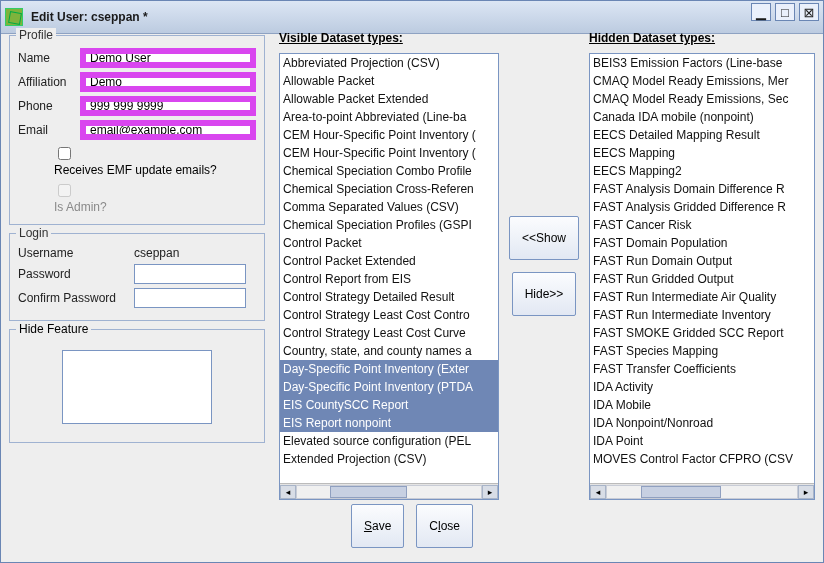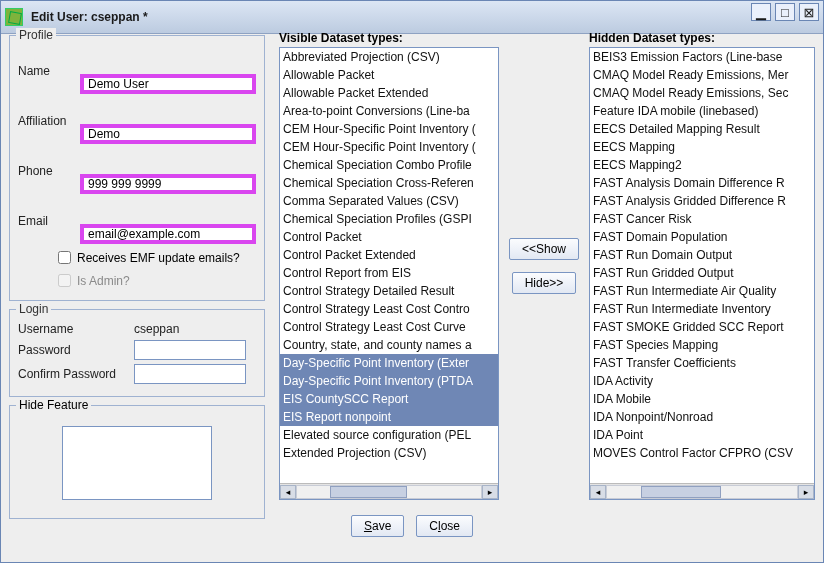--- a/index.html
+++ b/index.html
@@ -29,43 +29,43 @@
     border:1px solid #9fb2d1; margin:4px 0 8px 0; padding:8px 8px 8px 8px; position:relative;
   }
   .fieldset > .legend {
     position:absolute; top:-8px; left:6px; background:#eeeeee; padding:0 3px; color:#333;
   }
   .leftcol { position:absolute; left:0; top:0; width:256px;}
   .rightarea { position:absolute; left:270px; right:0; top:0; bottom:54px;}
   .row { display:flex; align-items:center; margin:4px 0;}
   .row label.fl { width:62px; color:#222;}
   .row input[type=text] {
-    flex:1; height:20px; border:4px solid #d946ef; background:#fff; padding:1px 4px; font-family:inherit; font-size:12px;margin-top:26px;
-  }
-  .chk { display:flex; align-items:center; margin:4px 0 2px 36px;}
+    flex:1; height:20px; border:6px solid #d946ef; background:#fff; padding:1px 4px; font-family:inherit; font-size:12px;
+  }
+  .chk { display:flex; align-items:flex-start; margin:4px 0 2px 36px;flex-direction:column;}
   .chk input { margin-right:6px;}
   .chk.disabled { color:#8a8a8a;}
   .loginrow { display:flex; align-items:center; margin:4px 0;}
   .loginrow label { width:116px; color:#222;}
   .loginrow .val { color:#222;}
   .loginrow input { width:112px; height:20px; border:1px solid #7a95c2; background:#fff;}
   .hidef { border:1px solid #9fb2d1; padding:20px 8px 10px 8px; margin-top:8px; position:relative;}
   .hidef .legend {position:absolute; top:-8px; left:6px; background:#eeeeee; padding:0 3px;}
   .hbox {
     width:150px; height:74px; border:1px solid #7a95c2; background:#fff; margin:0 auto 8px;
   }
   .btnrow { text-align:center;}
   button.swing {
     background:linear-gradient(to bottom,#fbfcfe,#e2e8f3); border:1px solid #7a95c2;
-    padding:3px 12px; font-family:inherit; font-size:12px; cursor:pointer; border-radius:2px;text-align:center;
+    padding:14px 12px; font-family:inherit; font-size:12px; cursor:pointer; border-radius:2px;text-align:center;
   }
   button.swing .ul { text-decoration:underline;}
   .lists { display:flex; height:100%; }
   .lcol { width:220px; display:flex; flex-direction:column;}
-  .lcol .lhdr { font-weight:bold; margin-bottom:2px;}
+  .lcol .lhdr { font-weight:bold; margin-bottom:8px;text-decoration:underline;}
   .listwrap {
     border:1px solid #7a95c2; background:#fff; flex:1; position:relative; overflow:hidden;
     display:flex; flex-direction:column;
   }
   .listinner { flex:1; overflow-y:scroll; overflow-x:hidden; position:relative;}
   .listitem {
     padding:1px 3px; white-space:nowrap; cursor:default; font-size:12px; color:#111; line-height:16px;
   }
   .listitem.sel { background:#6f87b5; color:#ffffff;}
   .hscroll { height:16px; background:#e4e4e4; border-top:1px solid #bbb; display:flex; align-items:center;}
@@ -153,21 +153,21 @@
     <div class="rightarea">
       <div class="lists">
 
         <div class="lcol" style="width:220px;">
           <div class="lhdr">Visible Dataset types:</div>
           <div class="listwrap">
             <div class="listinner" id="visible-list">
                 <div class="listitem">Abbreviated Projection (CSV)</div>
                 <div class="listitem">Allowable Packet</div>
                 <div class="listitem">Allowable Packet Extended</div>
-                <div class="listitem">Area-to-point Conversions (Line-ba</div>
+                <div class="listitem">Area-to-point Abbreviated (Line-ba</div>
                 <div class="listitem">CEM Hour-Specific Point Inventory (</div>
                 <div class="listitem">CEM Hour-Specific Point Inventory (</div>
                 <div class="listitem">Chemical Speciation Combo Profile</div>
                 <div class="listitem">Chemical Speciation Cross-Referen</div>
                 <div class="listitem">Comma Separated Values (CSV)</div>
                 <div class="listitem">Chemical Speciation Profiles (GSPI</div>
                 <div class="listitem">Control Packet</div>
                 <div class="listitem">Control Packet Extended</div>
                 <div class="listitem">Control Report from EIS</div>
                 <div class="listitem">Control Strategy Detailed Result</div>
@@ -196,21 +196,21 @@
           <button class="swing">Hide&gt;&gt;</button>
         </div>
 
         <div class="lcol" style="flex:1;">
           <div class="lhdr">Hidden Dataset types:</div>
           <div class="listwrap">
             <div class="listinner" id="hidden-list">
                 <div class="listitem">BEIS3 Emission Factors (Line-base</div>
                 <div class="listitem">CMAQ Model Ready Emissions, Mer</div>
                 <div class="listitem">CMAQ Model Ready Emissions, Sec</div>
-                <div class="listitem">Feature IDA mobile (linebased)</div>
+                <div class="listitem">Canada IDA mobile (nonpoint)</div>
                 <div class="listitem">EECS Detailed Mapping Result</div>
                 <div class="listitem">EECS Mapping</div>
                 <div class="listitem">EECS Mapping2</div>
                 <div class="listitem">FAST Analysis Domain Difference R</div>
                 <div class="listitem">FAST Analysis Gridded Difference R</div>
                 <div class="listitem">FAST Cancer Risk</div>
                 <div class="listitem">FAST Domain Population</div>
                 <div class="listitem">FAST Run Domain Output</div>
                 <div class="listitem">FAST Run Gridded Output</div>
                 <div class="listitem">FAST Run Intermediate Air Quality</div>

